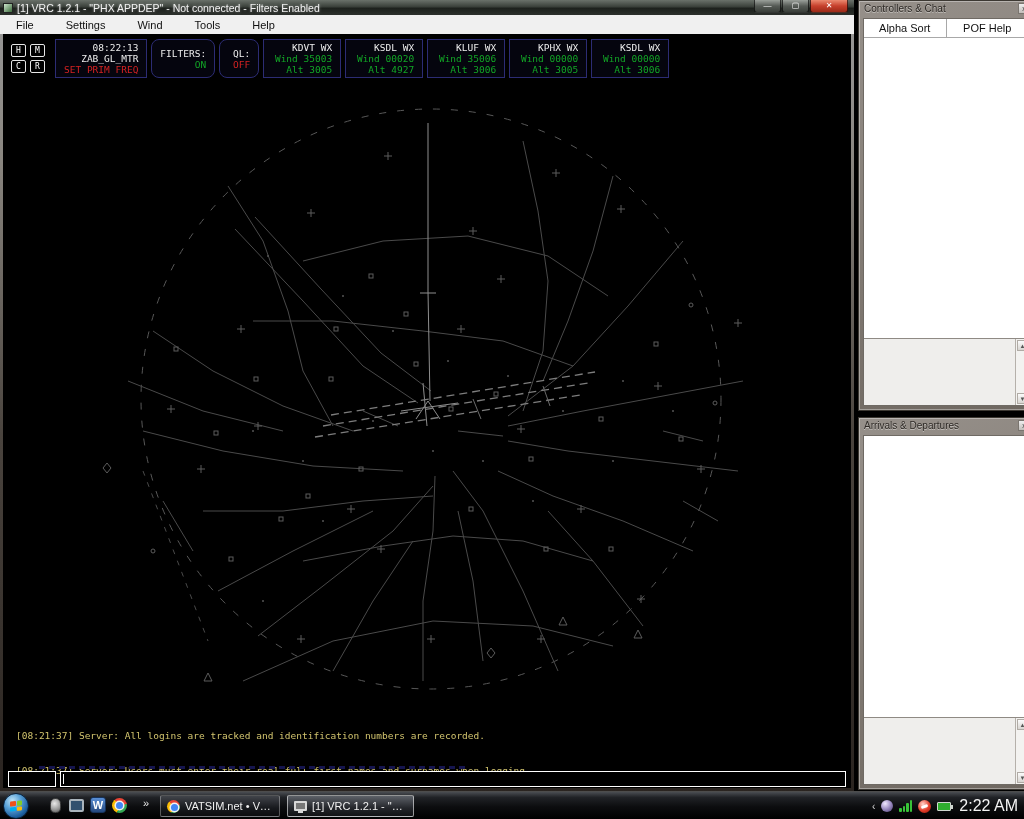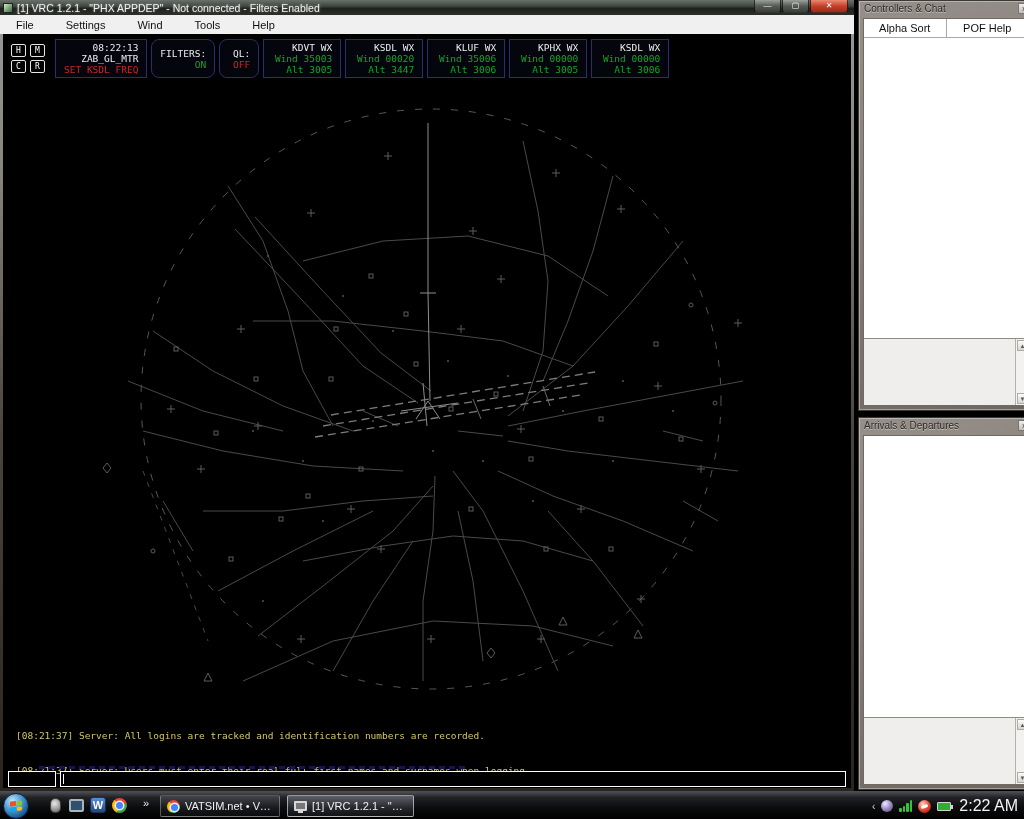--- a/index.html
+++ b/index.html
@@ -150,42 +150,42 @@
       <div class="hmcr">
         <span class="tbtn">H</span>
         <span class="tbtn">M</span>
         <span class="tbtn">C</span>
         <span class="tbtn">R</span>
       </div>
 
       <div class="info-panel" style="min-width:86px;">
         <div>08:22:13</div>
         <div>ZAB_GL_MTR</div>
-        <div class="val-red">SET KSDL FREQ</div>
+        <div class="val-red">SET PRIM FREQ</div>
       </div>
 
       <div class="info-panel panel-center" style="min-width:54px;">
         <div>FILTERS:</div>
         <div class="val-green">ON</div>
       </div>
 
       <div class="info-panel panel-center" style="min-width:40px;">
         <div>QL:</div>
         <div class="val-red">OFF</div>
       </div>
 
       <div class="info-panel" style="min-width:78px;">
         <div>KDVT WX</div>
         <div class="val-green">Wind 35003</div>
         <div class="val-green">Alt 3005</div>
       </div>
       <div class="info-panel" style="min-width:78px;">
         <div>KSDL WX</div>
         <div class="val-green">Wind 00020</div>
-        <div class="val-green">Alt 3447</div>
+        <div class="val-green">Alt 4927</div>
       </div>
       <div class="info-panel" style="min-width:78px;">
         <div>KLUF WX</div>
         <div class="val-green">Wind 35006</div>
         <div class="val-green">Alt 3006</div>
       </div>
       <div class="info-panel" style="min-width:78px;">
         <div>KPHX WX</div>
         <div class="val-green">Wind 00000</div>
         <div class="val-green">Alt 3005</div>

